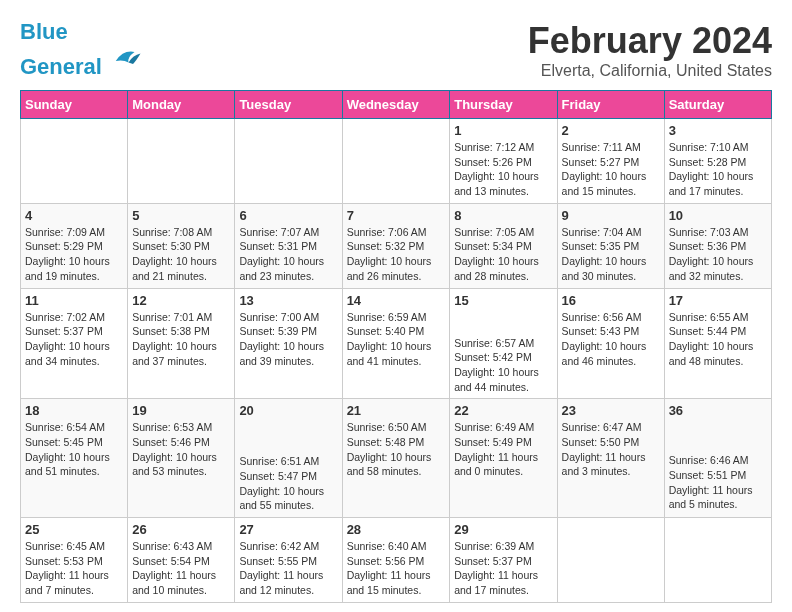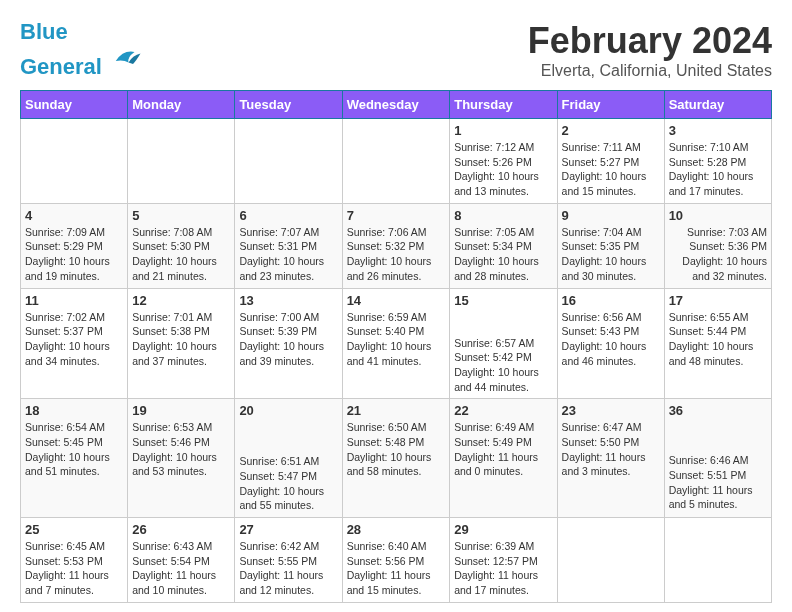--- a/index.html
+++ b/index.html
@@ -44,21 +44,21 @@
     }
     .location-title {
       font-size: 16px;
       color: #555;
     }
     table {
       width: 100%;
       border-collapse: collapse;
     }
     thead tr th {
-      background-color: #8b5cf6;
+      background-color: #ec4899;
       color: #fff;
       font-size: 13px;
       padding: 6px 4px;
       text-align: left;
       border: 1px solid #1a78a0;
     }
     tbody tr td {
       border: 1px solid #ccc;
       vertical-align: top;
       padding: 4px;
@@ -187,21 +187,21 @@
         </td>
         <td>
           <span class="day-number">9</span>
           <div class="day-info" style="white-space: pre-line;">Sunrise: 7:04 AM
 Sunset: 5:35 PM
 Daylight: 10 hours
 and 30 minutes.</div>
         </td>
         <td>
           <span class="day-number">10</span>
-          <div class="day-info" style="white-space: pre-line; text-align: right;">Sunrise: 7:03 AM
+          <div class="day-info" style="white-space: pre-line;">Sunrise: 7:03 AM
 Sunset: 5:36 PM
 Daylight: 10 hours
 and 32 minutes.</div>
         </td>
       </tr>
       <tr>
         <td>
           <span class="day-number">11</span>
           <div class="day-info" style="white-space: pre-line;">Sunrise: 7:02 AM
 Sunset: 5:37 PM
@@ -327,21 +327,21 @@
         <td>
           <span class="day-number">28</span>
           <div class="day-info" style="white-space: pre-line;">Sunrise: 6:40 AM
 Sunset: 5:56 PM
 Daylight: 11 hours
 and 15 minutes.</div>
         </td>
         <td>
           <span class="day-number">29</span>
           <div class="day-info" style="white-space: pre-line;">Sunrise: 6:39 AM
-Sunset: 12:57 PM
+Sunset: 5:37 PM
 Daylight: 11 hours
 and 17 minutes.</div>
         </td>
         <td class="empty-cell"></td>
         <td class="empty-cell"></td>
       </tr>
     </tbody>
 </table>
 
 </body></html>

